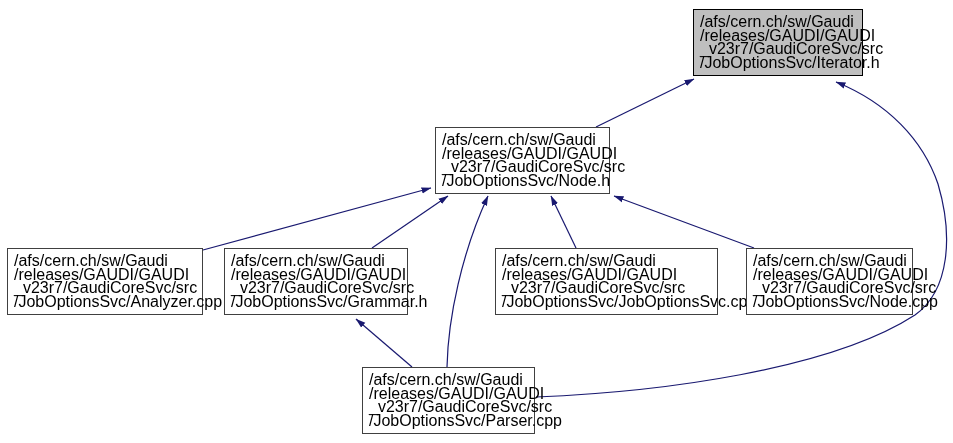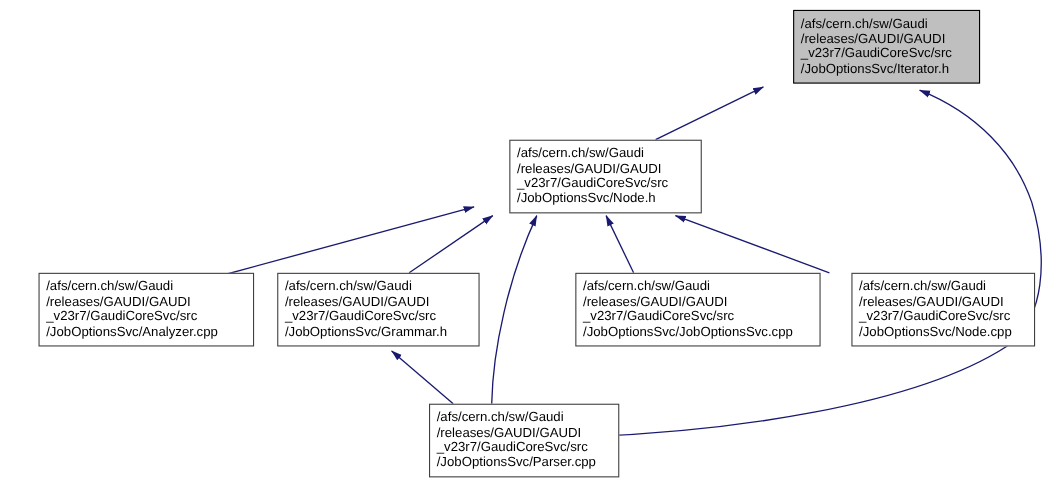--- a/index.html
+++ b/index.html
@@ -16,26 +16,25 @@
     left: 0; top: 0;
     width: 953px; height: 443px;
     pointer-events: none;
   }
   .node {
     position: absolute;
     box-sizing: border-box;
     border: 1px solid #404040;
     background: #ffffff;
     color: #000000;
-    font-size: 12px;
+    font-size: 16px;
     line-height: 13.5px;
     padding: 5px 6px 1px 6px;
     white-space: pre-line;
     cursor: pointer;
-    margin-left: 28px;
   }
   .node.highlight {
     background: #bfbfbf;
     border-color: #000000;
   }
   
   #n-iterator   { left: 693px; top:   9px; width: 170px; height: 67px; }
   #n-node-h     { left: 435px; top: 127px; width: 175px; height: 67px; }
   #n-analyzer   { left:   7px; top: 248px; width: 196px; height: 67px; }
   #n-grammar    { left: 224px; top: 248px; width: 184px; height: 67px; }

